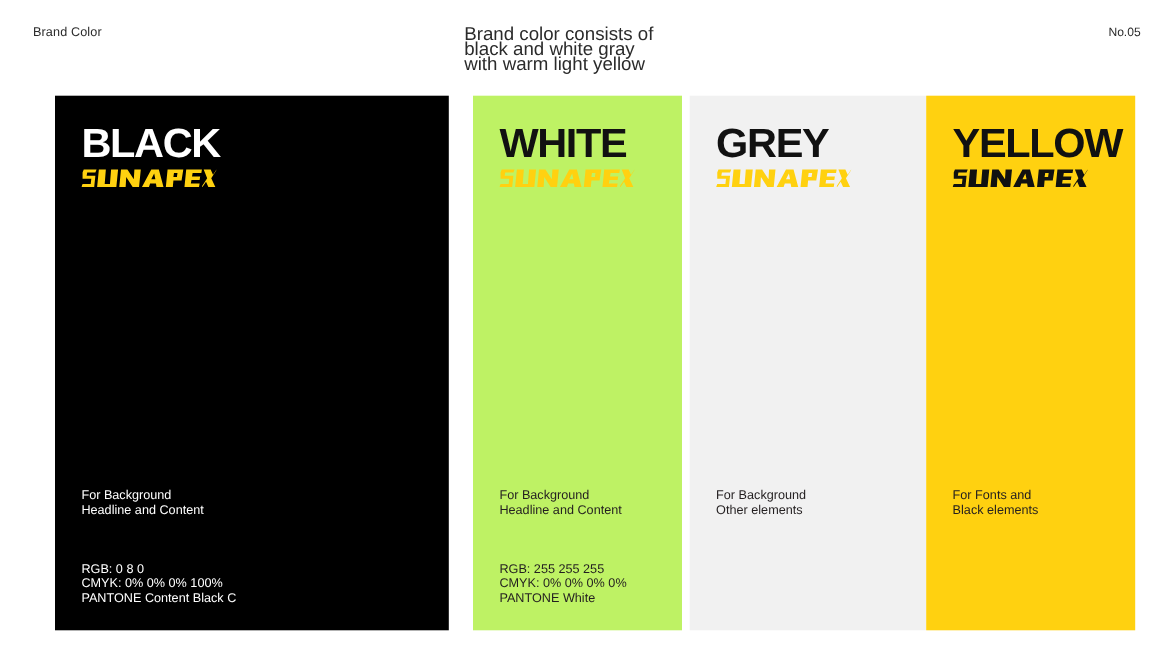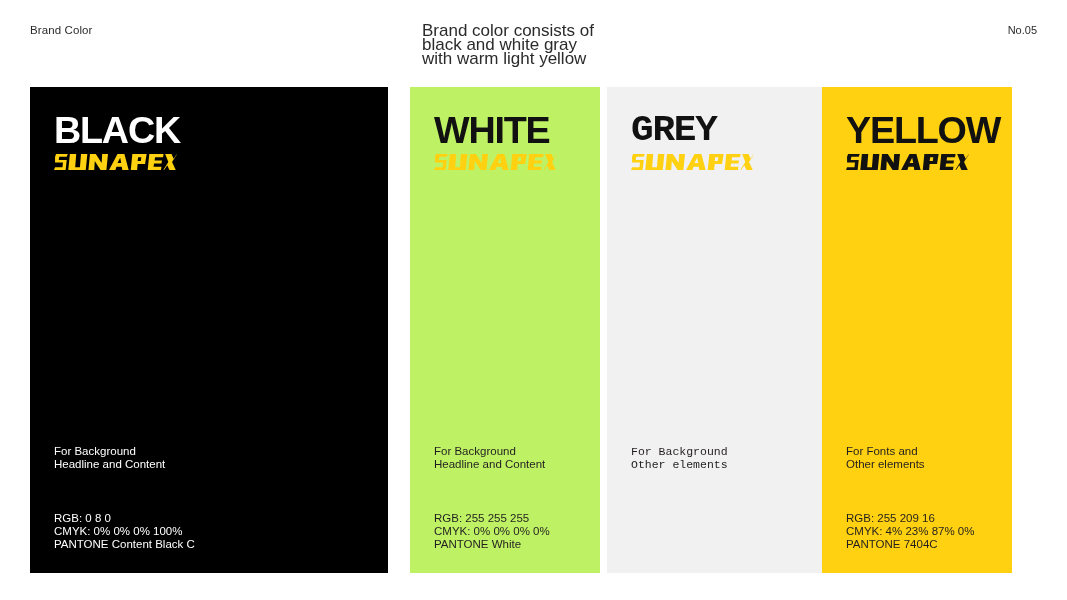--- a/index.html
+++ b/index.html
@@ -9,24 +9,24 @@
     color:#231f20;overflow:hidden;position:relative;
   }
 
   
   .header{position:absolute;left:0;top:0;width:1067px;height:87px;}
   .hdr-left{position:absolute;left:30px;top:24px;font-size:11.5px;letter-spacing:.1px;color:#2b2b2b;}
   .hdr-desc{position:absolute;left:390px;top:24px;width:180px;font-size:17px;line-height:14.2px;color:#2b2b2b;margin-left:32px;}
   .hdr-right{position:absolute;left:0;top:24px;width:1037px;text-align:right;font-size:11px;color:#2b2b2b;}
 
   
-  .panel{position:absolute;top:87px;height:486px;}
+  .panel{position:absolute;top:87px;height:486px;margin-left:20px;}
   .p-black {left:30px; width:358px; background:#000000;}
   .p-white {left:410px;width:190px; background:#bef264;}
-  .p-grey  {left:607px;width:215px; background:#f1f1f1;font-family:Liberation Mono, monospace;}
+  .p-grey  {left:607px;width:215px; background:#f1f1f1;}
   .p-yellow{left:822px;width:190px; background:#ffd110;}
 
   .pad{position:absolute;left:24px;right:10px;}
   .p-black .pad{left:24px;}
 
   
   .title{
     position:absolute;top:25px;
     font-weight:700;font-size:37px;line-height:37px;
     letter-spacing:-1.2px;white-space:nowrap;
@@ -137,17 +137,14 @@
         <rect x="47" y="-6" width="5" height="5"></rect>
         <path d="M68 2 L79 2 L90 19 L91 2 L102 2 L99 32 L88 32 L77 15 L76 32 L65 32 Z"></path>
         <path d="M120 2 L133 2 L141 32 L129 32 L128 26 L118 26 L116 32 L104 32 Z M120 19 L127 19 L125 9 Z"></path>
         <path d="M148 2 L175 2 L172 21 L158 21 L157 32 L145 32 Z M159 8 L158 15 L164 15 L165 8 Z"></path>
         <path d="M180 2 L207 2 L206 8 L191 8 L190 14 L204 14 L203 20 L189 20 L188 26 L203 26 L202 32 L177 32 Z"></path>
         <path d="M210 2 L222 2 L226 11 L232 2 L232 3 L223 17 L230 32 L218 32 L214 23 L208 32 L207 31 L216 17 Z"></path>
       </g>
     </svg>
   </div>
   <div class="pad usage txt-dark">For Fonts and
-Other elements</div>
-  <div class="pad codes txt-dark"><span>RGB: 255 209 16</span>
-<span>CMYK: 4% 23% 87% 0%</span>
-<span>PANTONE 7404C</span></div>
+Black elements</div>
 </div>
 
 </body></html>

